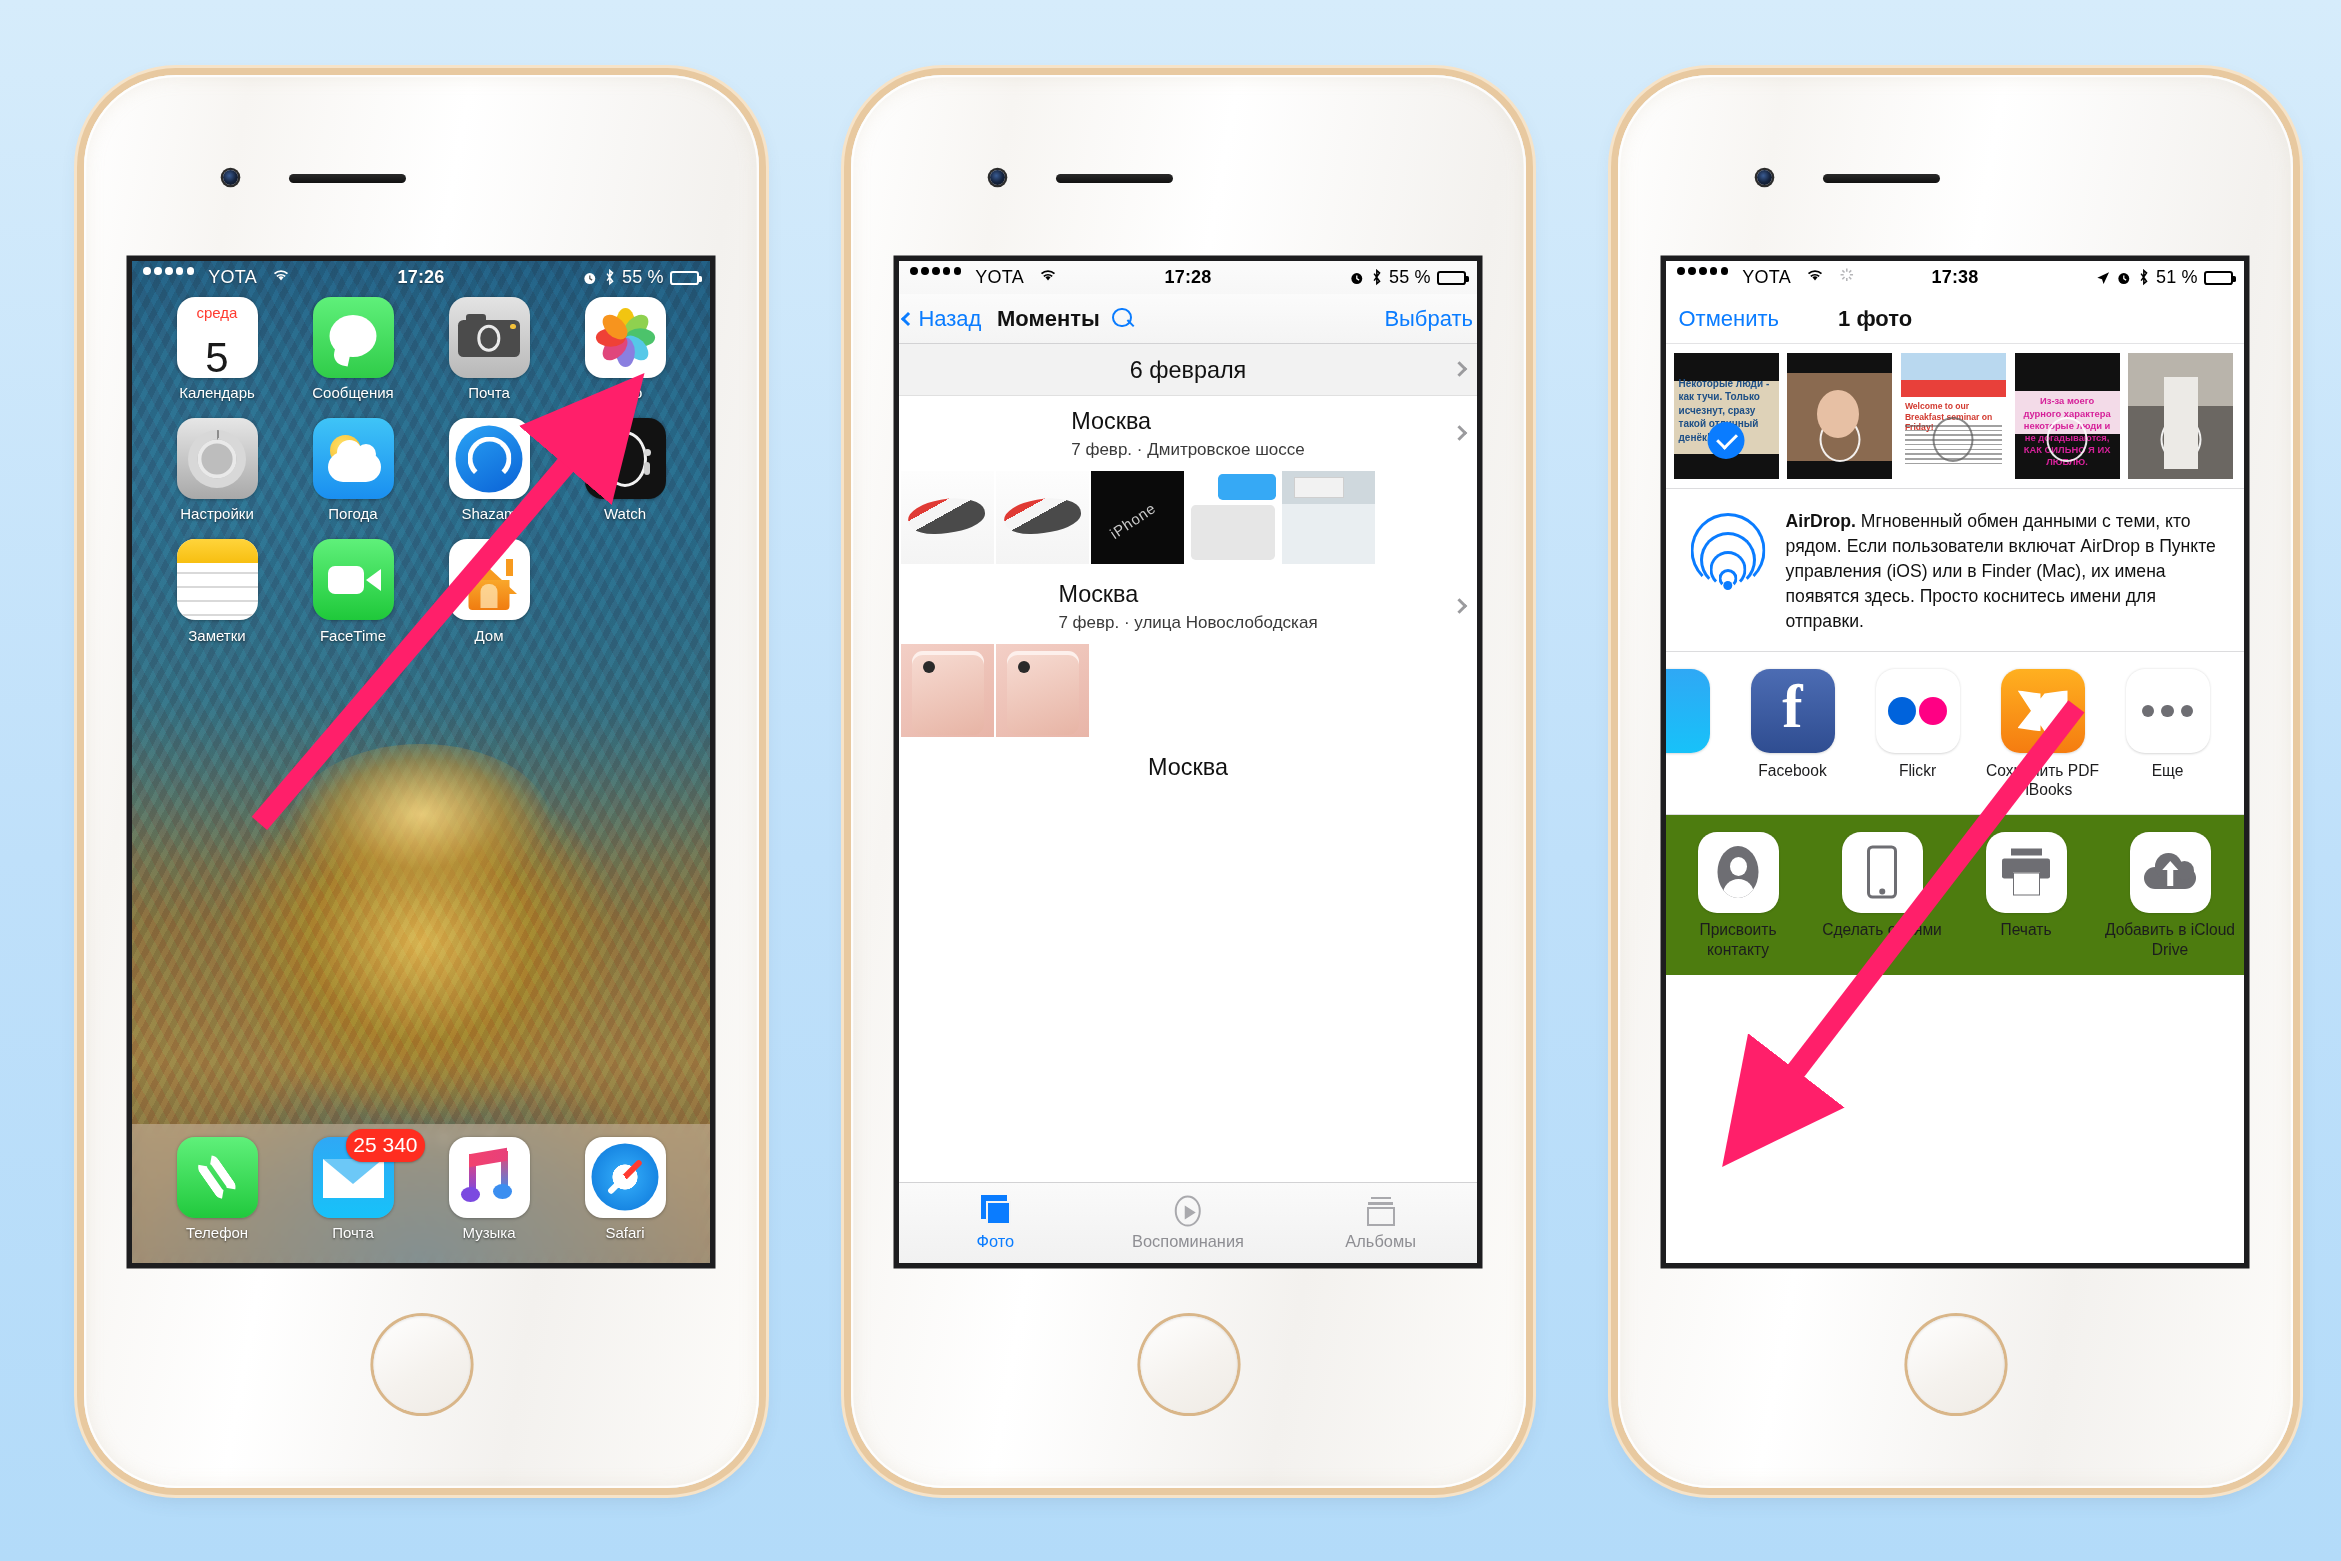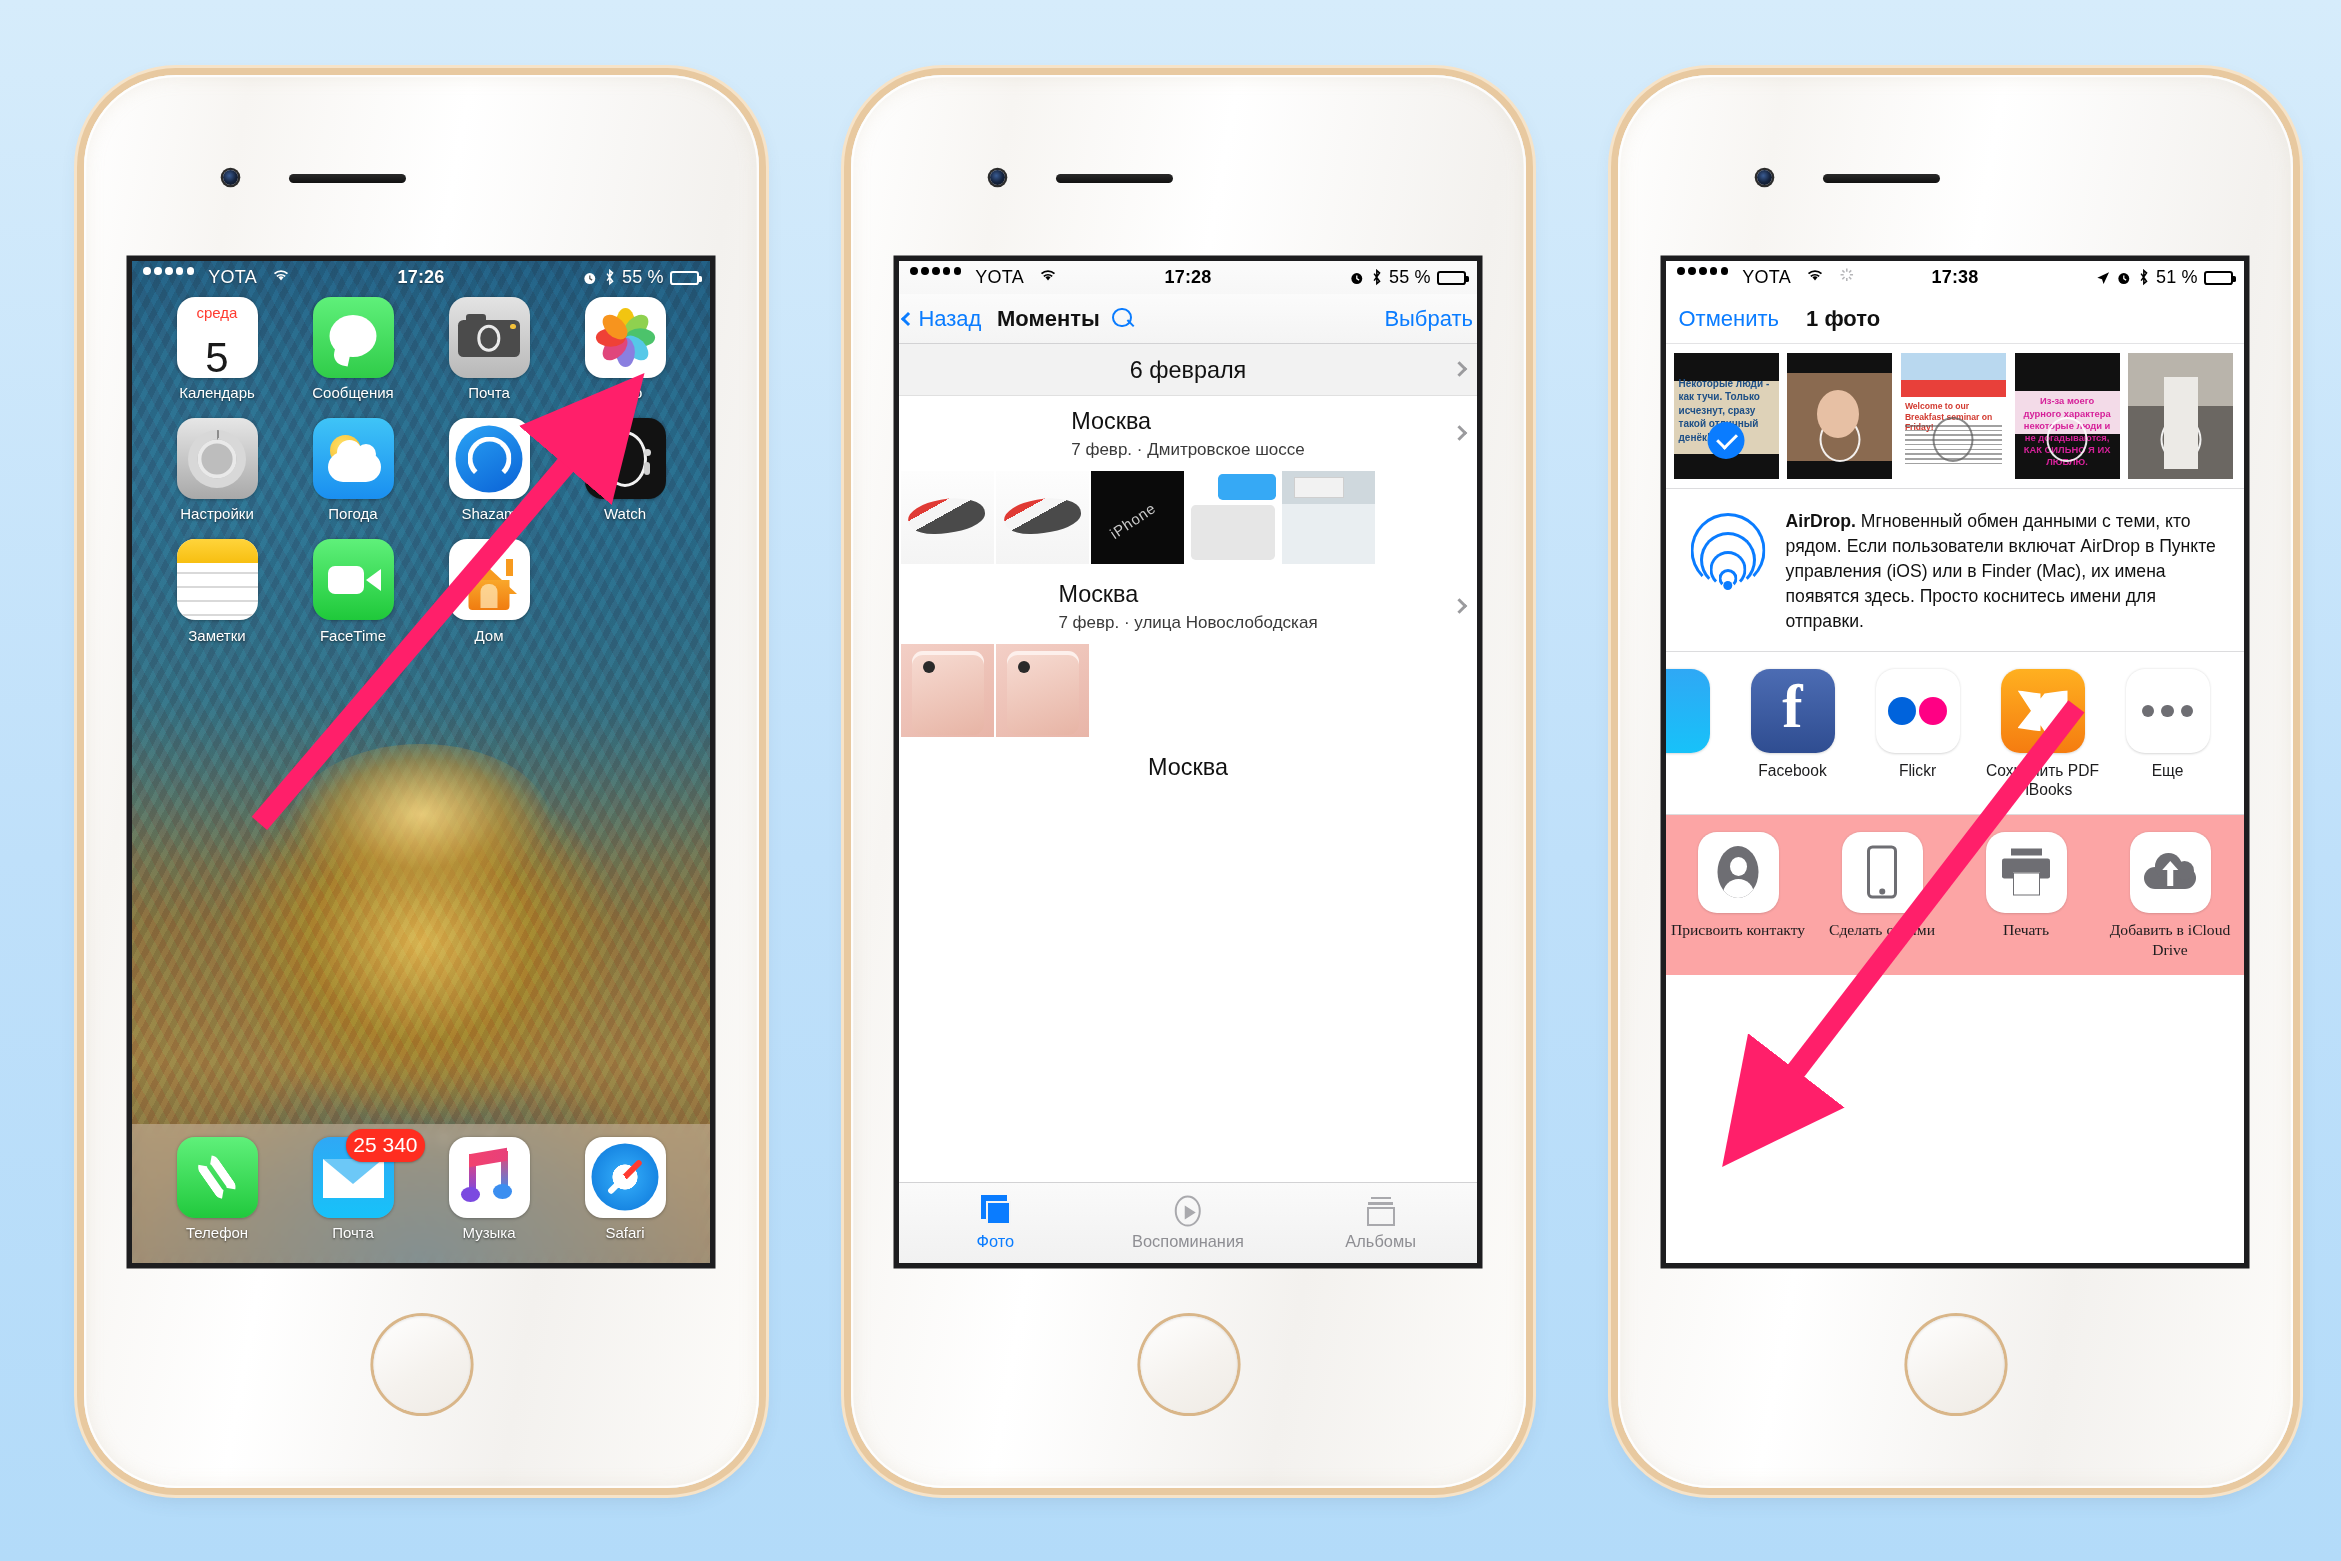--- a/index.html
+++ b/index.html
@@ -213,21 +213,21 @@
   .tico-photos .sq2{position:absolute;left:7.8px;top:6.2px;width:25px;height:24px;background:#0a7cff;border:2.3px solid #f4f4f4;}
   .tico-mem{position:absolute;left:50%;top:50%;transform:translate(-50%,-50%);width:26.5px;height:31px;border:2.3px solid #a9a9ad;border-radius:50%;}
   .tico-mem::after{content:"";position:absolute;left:7.8px;top:7.8px;border-top:7px solid transparent;border-bottom:7px solid transparent;border-left:11px solid #a9a9ad;}
   .tico-alb .a1{position:absolute;left:7px;top:1.6px;width:20px;height:2.3px;background:#a9a9ad;}
   .tico-alb .a2{position:absolute;left:4.7px;top:7px;width:25px;height:2.3px;background:#a9a9ad;}
   .tico-alb .a3{position:absolute;left:3.1px;top:11.7px;width:28px;height:19px;border:2.3px solid #a9a9ad;}
 
   
   .share-nav{height:50px;background:#fff;display:flex;align-items:center;padding:0 12.5px;border-bottom:0.8px solid #e3e3e5;}
   .share-cancel{color:#0a7cff;font-size:22px;}
-  .share-title{font-size:22px;font-weight:700;color:#111;margin-left:27px;}
+  .share-title{font-size:22px;font-weight:700;color:#111;margin-left:59px;}
   .thumbstrip{height:145px;background:#fff;border-bottom:0.8px solid #dcdcde;display:flex;gap:8.6px;padding:9.4px 0 9.4px 7.8px;overflow:hidden;}
   .thumb{width:105px;height:126px;flex:0 0 auto;position:relative;background:#111;overflow:hidden;}
   .sel-badge{position:absolute;left:50%;bottom:20px;transform:translateX(-50%);width:37px;height:37px;border-radius:50%;
      background:#0a7cff;display:flex;align-items:center;justify-content:center;}
   .sel-badge::after{content:"";width:15.6px;height:8.6px;border-left:3.9px solid #fff;border-bottom:3.9px solid #fff;transform:rotate(-45deg);margin-top:-3.9px;}
   .unsel{position:absolute;left:50%;bottom:17px;transform:translateX(-50%);width:41px;height:45px;border:2.3px solid rgba(255,255,255,.9);border-radius:50%;}
   .t-masha{background:linear-gradient(180deg,#111 0 22%, #ded2b8 22% 80%, #111 80% 100%);}
   .t-masha .tx{position:absolute;left:4.7px;top:23.4px;right:4.7px;color:#1d4f86;font-size:10px;line-height:1.35;font-weight:700;}
   .t-baby{background:linear-gradient(180deg,#111 0 16%, #8a6a50 16% 86%, #111 86% 100%);}
   .t-baby::after{content:"";position:absolute;left:30px;top:37px;width:42px;height:48px;border-radius:50%;background:#e7c0a4;}
@@ -264,21 +264,21 @@
   .ic-flickr{background:#fff;}
   .ic-flickr .d1,.ic-flickr .d2{position:absolute;top:50%;transform:translateY(-50%);width:28px;height:28px;border-radius:50%;}
   .ic-flickr .d1{left:12.5px;background:#0063dc;}
   .ic-flickr .d2{right:12.5px;background:#ff0084;}
   .ic-ibooks{background:linear-gradient(180deg,#ffb020,#f57c10);}
   .ic-ibooks .bk{position:absolute;left:50%;top:50%;transform:translate(-50%,-50%);width:50px;height:41px;background:#fff;
      clip-path:polygon(0 0,46% 8%,46% 100%,0 92%, 54% 8%,100% 0,100% 92%,54% 100%);}
   .ic-more{background:#fff;display:flex;align-items:center;justify-content:center;gap:7px;}
   .ic-more i{width:12.5px;height:12.5px;border-radius:50%;background:#6e6e73;display:block;}
 
-  .share-actions{display:flex;padding:17px 0 15.6px;background:#fca5a5;overflow:hidden;font-family:Liberation Serif, serif;}
+  .share-actions{display:flex;padding:17px 0 15.6px;background:#4d7c0f;overflow:hidden;}
   .ac{flex:0 0 144px;display:flex;flex-direction:column;align-items:center;}
   .ac-ic{width:81px;height:81px;border-radius:19px;background:#fff;box-shadow:0 0.8px 2.3px rgba(0,0,0,.14);position:relative;}
   .ac-lb{margin-top:7.8px;font-size:15.6px;color:#1c1c1e;text-align:center;line-height:1.25;width:137px;}
   .gl-person{position:absolute;left:50%;top:50%;transform:translate(-50%,-50%);width:41px;height:52px;border-radius:50%;background:#6e6e73;overflow:hidden;}
   .gl-person::after{content:"";position:absolute;left:50%;top:11px;transform:translateX(-50%);width:17px;height:19px;border-radius:50%;background:#fff;}
   .gl-person::before{content:"";position:absolute;left:50%;bottom:-3.9px;transform:translateX(-50%);width:31px;height:23.4px;border-radius:15.6px 15.6px 0 0;background:#fff;}
   .gl-iphone{position:absolute;left:50%;top:50%;transform:translate(-50%,-50%);width:30px;height:53px;border:3.1px solid #6e6e73;border-radius:5.5px;}
   .gl-iphone::after{content:"";position:absolute;left:50%;bottom:1.6px;transform:translateX(-50%);width:5.5px;height:5.5px;border-radius:50%;background:#6e6e73;}
   .gl-print{position:absolute;left:50%;top:50%;transform:translate(-50%,-50%);width:48px;height:47px;}
   .gl-print .top{position:absolute;left:8.6px;top:0;width:31px;height:7px;background:#6e6e73;}

